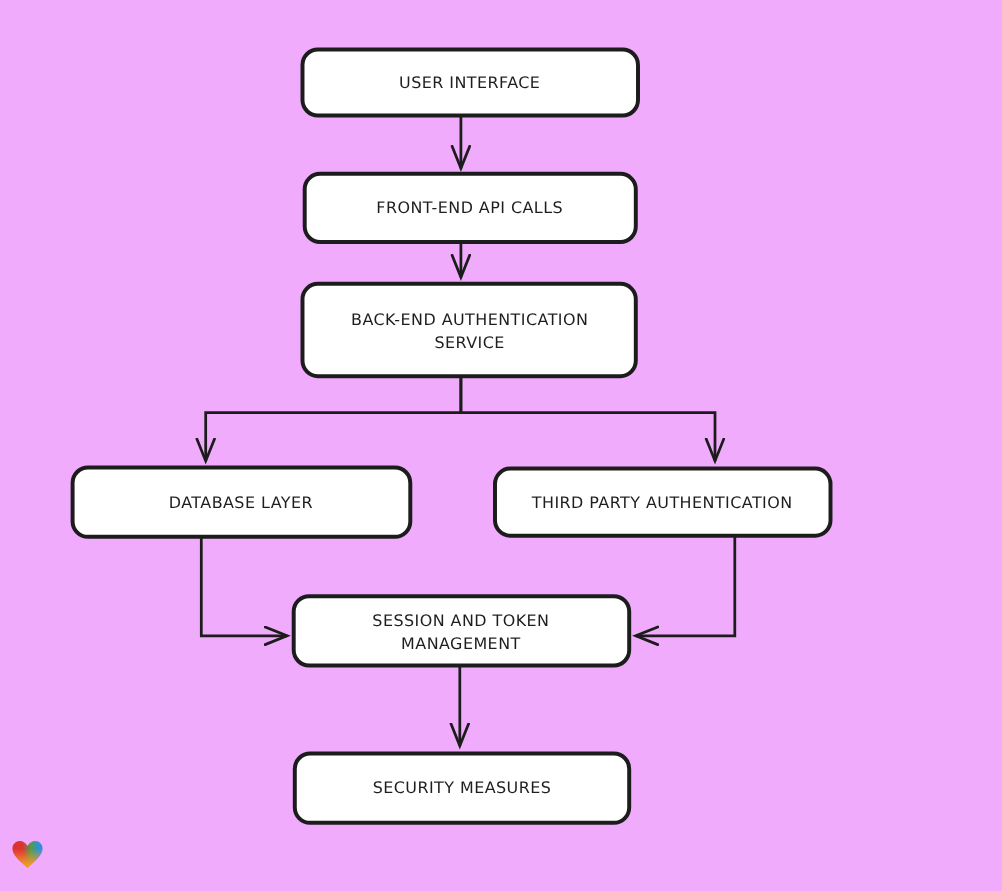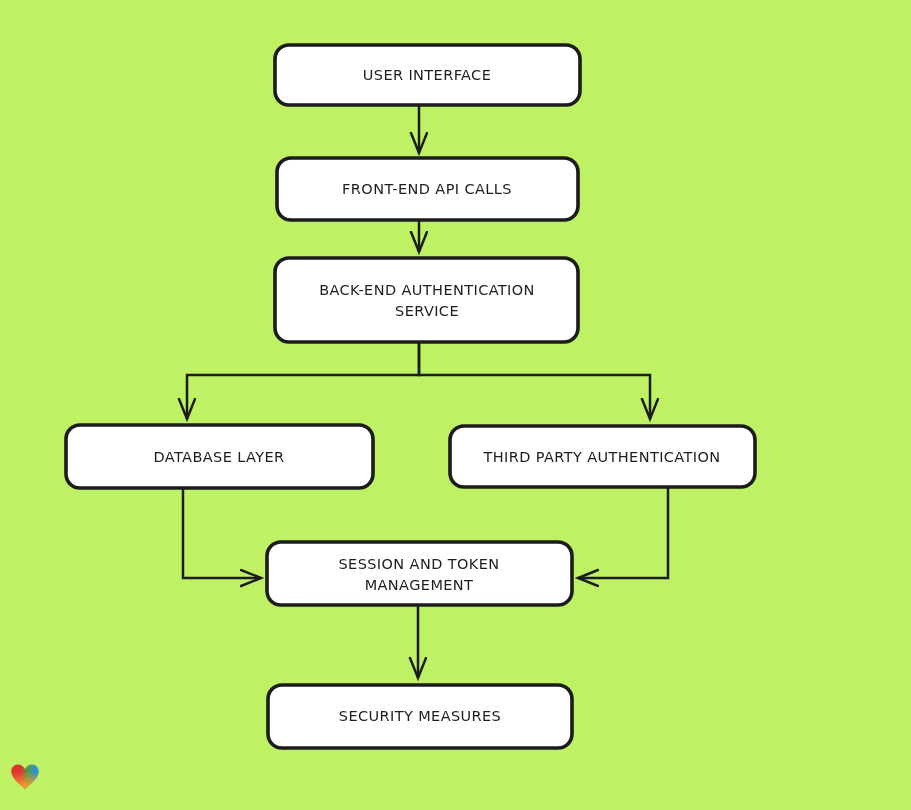--- a/index.html
+++ b/index.html
@@ -5,21 +5,21 @@
   html, body {
     margin: 0;
     padding: 0;
     background: #ffffff;
     font-family: "DejaVu Sans", sans-serif;
   }
   .stage {
     position: relative;
     width: 911px;
     height: 810px;
-    background: #bef264;
+    background: #f0abfc;
     overflow: hidden;
   }
   svg.flowchart {
     position: absolute;
     left: 0;
     top: 0;
   }
   .node-rect {
     fill: #ffffff;
     stroke: #1c1c1c;

